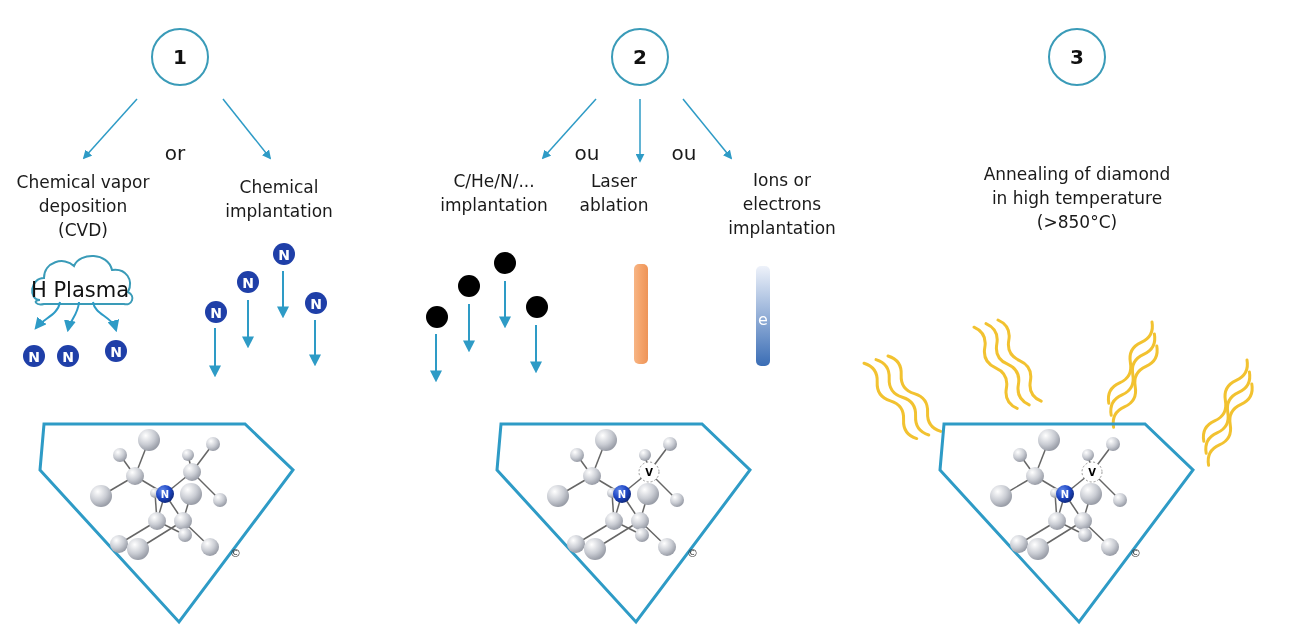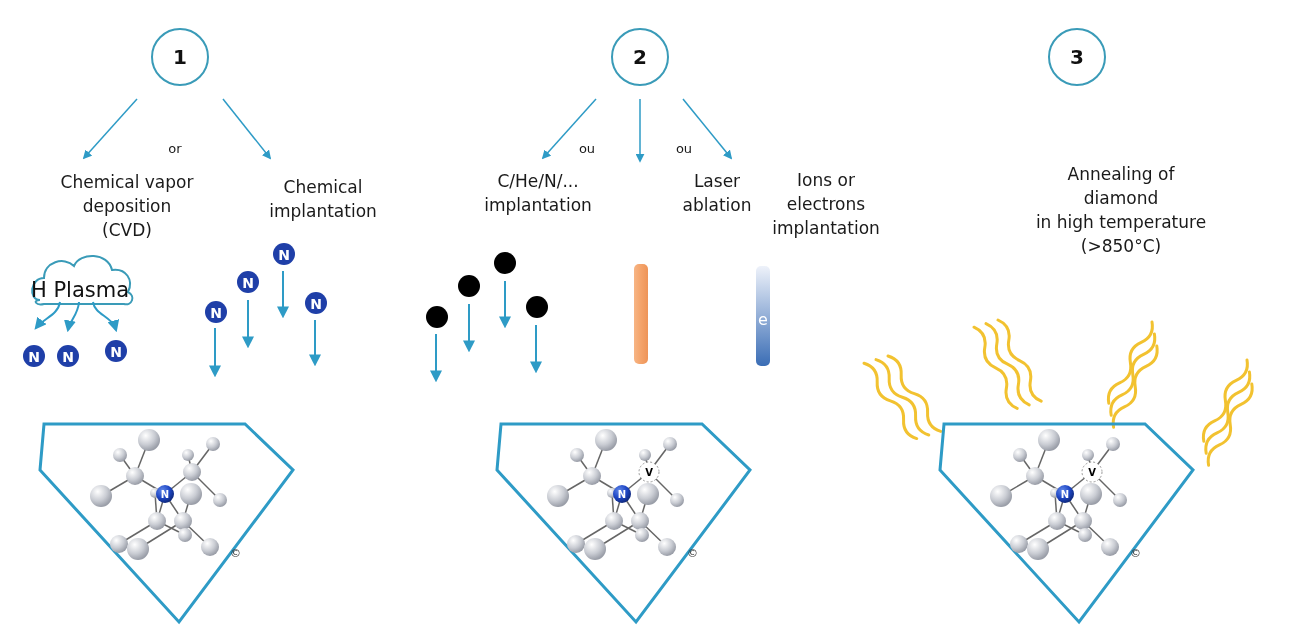--- a/index.html
+++ b/index.html
@@ -1,21 +1,21 @@
 <!DOCTYPE html>
 <html><head>
   <meta charset="utf-8">
   <style>
     html, body { margin: 0; padding: 0; background: #ffffff; }
     body { width: 1297px; height: 640px; position: relative; overflow: hidden;
            font-family: "DejaVu Sans", sans-serif; color: #111; }
     #canvas { position: absolute; left: 0; top: 0; }
     .lbl { position: absolute; text-align: center; font-size: 17px; line-height: 24px;
-           color: #1a1a1a; white-space: pre-line; transform: translateX(-50%); margin-left: 44px; }
-    .or { position: absolute; font-size: 13px; color: #1a1a1a; transform: translateX(-50%); }
+           color: #1a1a1a; white-space: pre-line; transform: translateX(-50%); }
+    .or { position: absolute; font-size: 20px; color: #1a1a1a; transform: translateX(-50%); }
     .stepnum { position: absolute; width: 58px; height: 58px; border: 2px solid #3a9bb8;
                border-radius: 50%; display: flex; align-items: center; justify-content: center;
                font-weight: bold; font-size: 20px; color: #111; transform: translate(-50%, -50%); box-sizing: border-box; }
     .cloudtxt { position: absolute; font-size: 21px; color: #111; transform: translate(-50%, -50%); }
   </style>
 </head>
 <body>
 
 <svg id="canvas" width="1297" height="640" viewBox="0 0 1297 640">
   <defs>
@@ -266,21 +266,21 @@
 <div class="or" style="left:587px;top:141px">ou</div>
 <div class="or" style="left:684px;top:141px">ou</div>
 
 <div class="lbl" style="left:83px;top:170px">Chemical vapor
 deposition
 (CVD)</div>
 <div class="lbl" style="left:279px;top:175px">Chemical
 implantation</div>
 <div class="lbl" style="left:494px;top:169px">C/He/N/...
 implantation</div>
-<div class="lbl" style="left:673px;top:169px">Laser
+<div class="lbl" style="left:614px;top:169px">Laser
 ablation</div>
 <div class="lbl" style="left:782px;top:168px">Ions or
 electrons
 implantation</div>
 <div class="lbl" style="left:1077px;top:162px">Annealing of diamond
 in high temperature
 (&gt;850°C)</div>
 
 <div class="cloudtxt" style="left:80px;top:290px">H Plasma</div>
 

